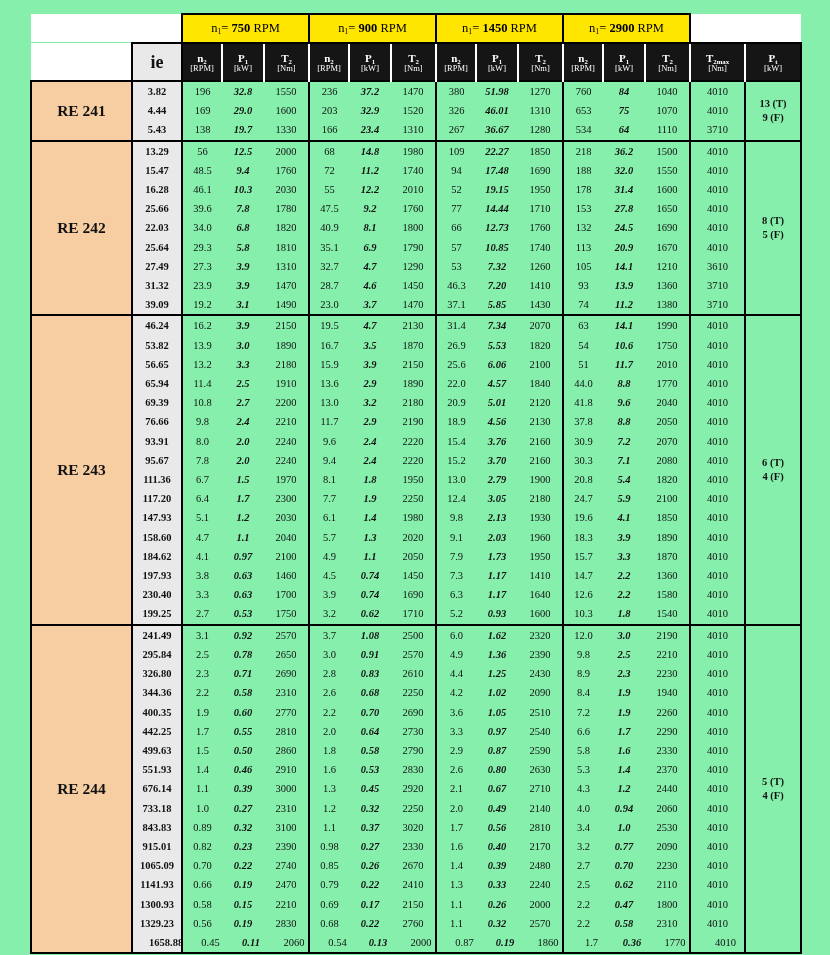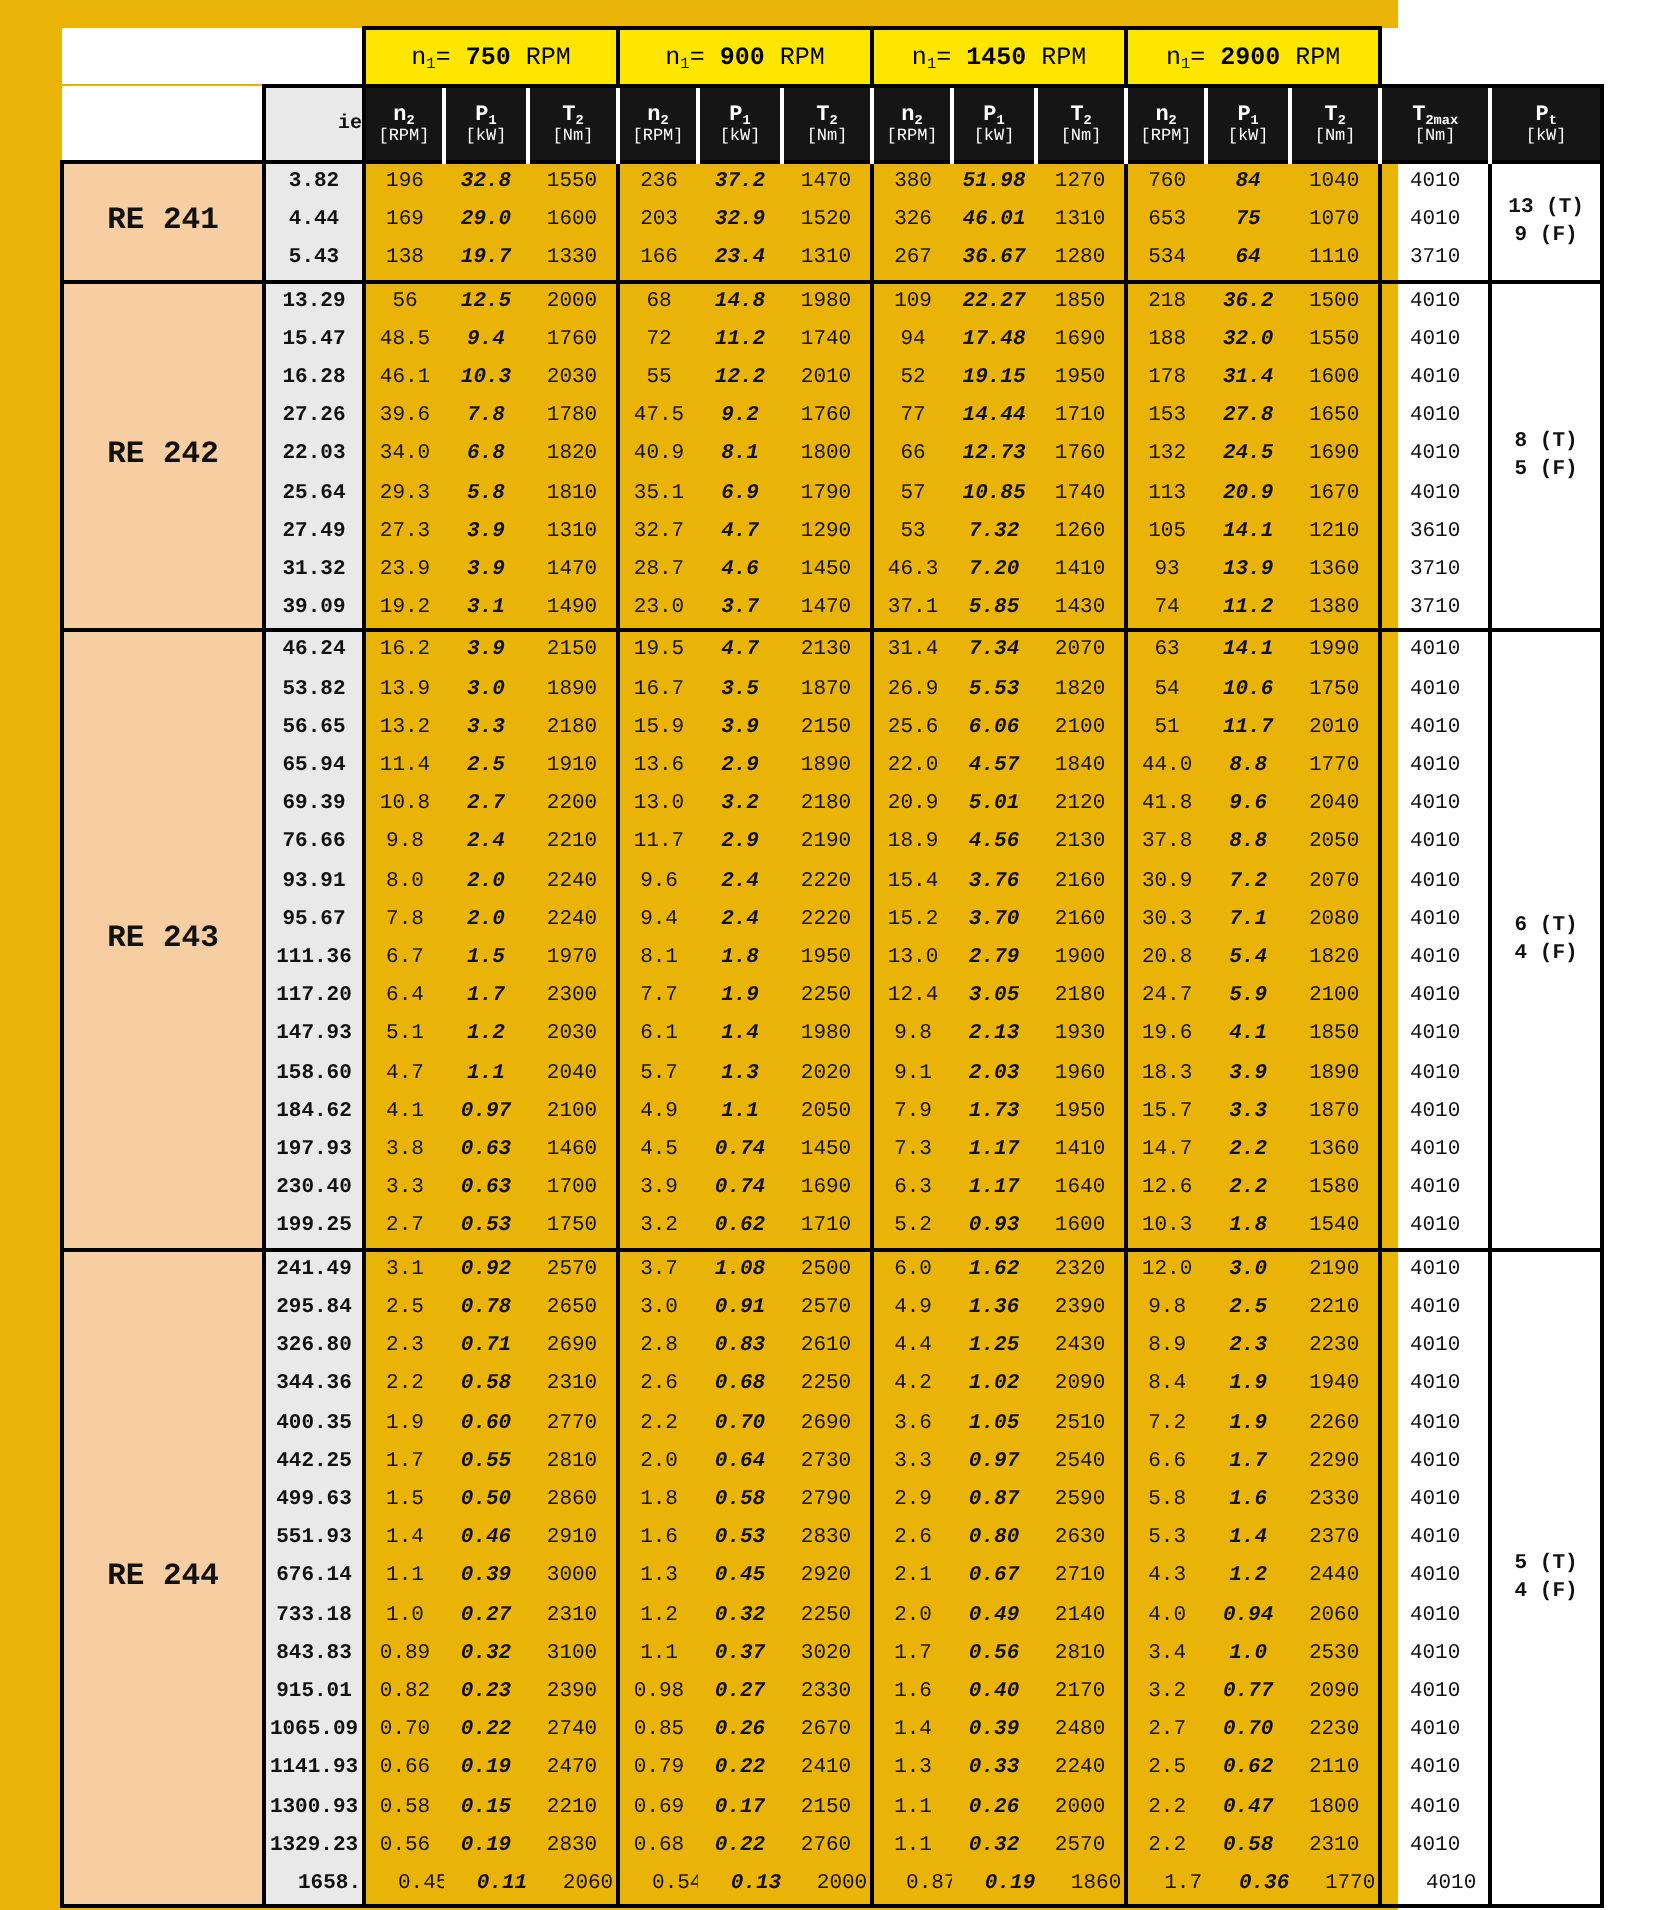--- a/index.html
+++ b/index.html
@@ -1,28 +1,28 @@
 <!DOCTYPE html>
 <html><head>
 <meta charset="utf-8">
 <style>
   html,body{margin:0;padding:0;background:#ffffff;}
-  .page{position:relative;width:699px;height:955px;background:#eab308;font-family:Liberation Mono, monospace;}
+  .page{position:relative;width:830px;height:955px;background:#86efac;font-family:Liberation Serif, serif;}
   table.tbl{position:absolute;left:30px;top:13px;width:770px;border-collapse:collapse;table-layout:fixed;}
   td{padding:0;margin:0;text-align:center;vertical-align:middle;overflow:hidden;white-space:nowrap;color:#111;}
   
   td.corner,td.blank{border:none;background:#fff;}
   td.speed{background:#FFE600;border:2px solid #000;height:27px;font-size:12.5px;color:#000;}
   td.speed b{font-weight:bold;}
   sub{font-size:0.62em;vertical-align:-0.28em;line-height:0;}
   
   td.hdr-dark{background:#151515;color:#fff;height:36px;border-left:2px solid #fff;line-height:1.05;}
   td.hdr-dark .sym{font-size:11px;font-weight:bold;display:block;margin-top:2px;}
   td.hdr-dark .unit{font-size:8.5px;display:block;}
-  td.ie-hdr{background:#e9e9e9;border:2px solid #000;font-weight:bold;font-size:10px;height:36px;text-align:right;}
+  td.ie-hdr{background:#e9e9e9;border:2px solid #000;font-weight:bold;font-size:18px;height:36px;}
   td.t2max-hdr,td.pt-hdr{background:#151515;color:#fff;border-left:2px solid #fff;border-top:2px solid #000;}
   td.pt-hdr{border-right:2.5px solid #000;}
   
   td.td-body{font-size:10.5px;height:19.2px;line-height:19.2px;}
   td.g-left{border-left:2px solid #000;}
   td.col-p1{font-weight:bold;font-style:italic;}
   td.ie-cell{background:#e9e9e9;font-weight:bold;border-left:2px solid #000;border-right:2px solid #000;}
   td.t2max-cell{border-left:2px solid #000;border-right:2px solid #000;}
   td.model-cell{background:#F6CEA2;border:2.5px solid #000;border-right-width:2px;font-weight:bold;font-size:15.5px;}
   td.pt-cell{border-right:2.5px solid #000;border-top:2.5px solid #000;border-bottom:2.5px solid #000;font-weight:bold;font-size:10.5px;line-height:1.35;white-space:normal;margin-left:16px;}
@@ -224,21 +224,21 @@
           <td class="td-body col-t2">2010</td>
           <td class="td-body col-n2 g-left">52</td>
           <td class="td-body col-p1">19.15</td>
           <td class="td-body col-t2">1950</td>
           <td class="td-body col-n2 g-left">178</td>
           <td class="td-body col-p1">31.4</td>
           <td class="td-body col-t2">1600</td>
           <td class="td-body t2max-cell">4010</td>
         </tr>
         <tr>
-          <td class="td-body ie-cell">27.26</td>
+          <td class="td-body ie-cell">25.66</td>
           <td class="td-body col-n2 g-left">39.6</td>
           <td class="td-body col-p1">7.8</td>
           <td class="td-body col-t2">1780</td>
           <td class="td-body col-n2 g-left">47.5</td>
           <td class="td-body col-p1">9.2</td>
           <td class="td-body col-t2">1760</td>
           <td class="td-body col-n2 g-left">77</td>
           <td class="td-body col-p1">14.44</td>
           <td class="td-body col-t2">1710</td>
           <td class="td-body col-n2 g-left">153</td>

